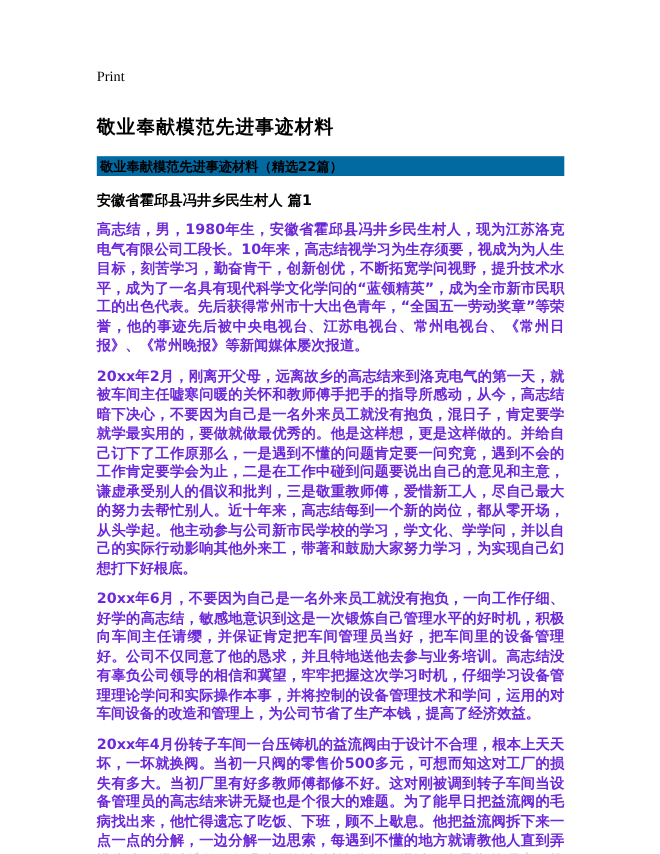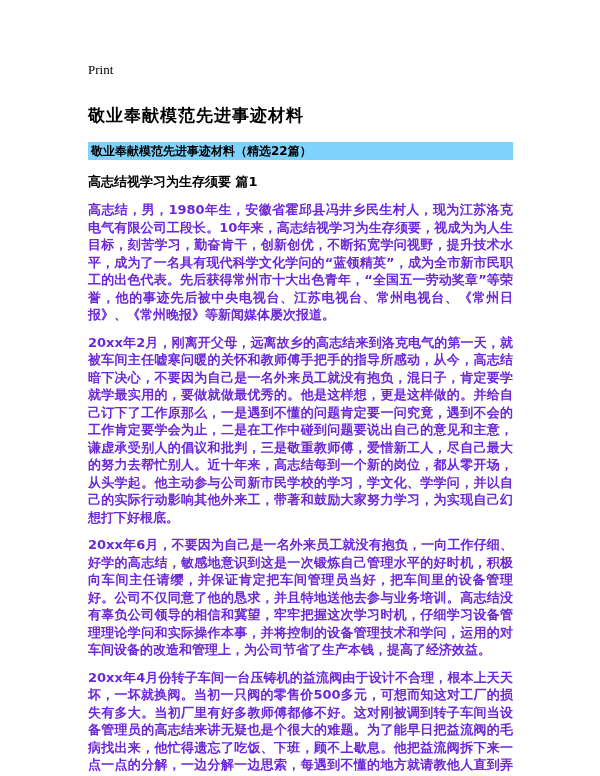--- a/index.html
+++ b/index.html
@@ -35,21 +35,21 @@
   h1.doc-title {
     margin: 26px 0 0 0;
     text-align: left;
     font-size: 17px;
     font-weight: bold;
     letter-spacing: 1px;
     color: #000000;
   }
   .collection-bar {
     margin-top: 15px;
-    background: #7dd3fc;
+    background: #0369a1;
     font-size: 12px;
     font-weight: bold;
     line-height: 16px;
     padding: 1px 3px;
     color: #000000;
   }
   h2.section-heading {
     margin: 13px 0 0 0;
     font-size: 13px;
     font-weight: bold;
@@ -69,21 +69,21 @@
 <body>
 
 <div class="page">
 
   <a class="print-link">Print</a>
 
   <h1 class="doc-title">敬业奉献模范先进事迹材料</h1>
 
   <div class="collection-bar">敬业奉献模范先进事迹材料（精选22篇）</div>
 
-  <h2 class="section-heading">高志结视学习为生存须要 篇1</h2>
+  <h2 class="section-heading">安徽省霍邱县冯井乡民生村人 篇1</h2>
 
   <div class="body-text">
     <p>高志结，男，1980年生，安徽省霍邱县冯井乡民生村人，现为江苏洛克电气有限公司工段长。10年来，高志结视学习为生存须要，视成为为人生目标，刻苦学习，勤奋肯干，创新创优，不断拓宽学问视野，提升技术水平，成为了一名具有现代科学文化学问的“蓝领精英”，成为全市新市民职工的出色代表。先后获得常州市十大出色青年，“全国五一劳动奖章”等荣誉，他的事迹先后被中央电视台、江苏电视台、常州电视台、《常州日报》、《常州晚报》等新闻媒体屡次报道。</p>
     <p>20xx年2月，刚离开父母，远离故乡的高志结来到洛克电气的第一天，就被车间主任嘘寒问暖的关怀和教师傅手把手的指导所感动，从今，高志结暗下决心，不要因为自己是一名外来员工就没有抱负，混日子，肯定要学就学最实用的，要做就做最优秀的。他是这样想，更是这样做的。并给自己订下了工作原那么，一是遇到不懂的问题肯定要一问究竟，遇到不会的工作肯定要学会为止，二是在工作中碰到问题要说出自己的意见和主意，谦虚承受别人的倡议和批判，三是敬重教师傅，爱惜新工人，尽自己最大的努力去帮忙别人。近十年来，高志结每到一个新的岗位，都从零开场，从头学起。他主动参与公司新市民学校的学习，学文化、学学问，并以自己的实际行动影响其他外来工，带著和鼓励大家努力学习，为实现自己幻想打下好根底。</p>
     <p>20xx年6月，不要因为自己是一名外来员工就没有抱负，一向工作仔细、好学的高志结，敏感地意识到这是一次锻炼自己管理水平的好时机，积极向车间主任请缨，并保证肯定把车间管理员当好，把车间里的设备管理好。公司不仅同意了他的恳求，并且特地送他去参与业务培训。高志结没有辜负公司领导的相信和冀望，牢牢把握这次学习时机，仔细学习设备管理理论学问和实际操作本事，并将控制的设备管理技术和学问，运用的对车间设备的改造和管理上，为公司节省了生产本钱，提高了经济效益。</p>
     <p>20xx年4月份转子车间一台压铸机的益流阀由于设计不合理，根本上天天坏，一坏就换阀。当初一只阀的零售价500多元，可想而知这对工厂的损失有多大。当初厂里有好多教师傅都修不好。这对刚被调到转子车间当设备管理员的高志结来讲无疑也是个很大的难题。为了能早日把益流阀的毛病找出来，他忙得遗忘了吃饭、下班，顾不上歇息。他把益流阀拆下来一点一点的分解，一边分解一边思索，每遇到不懂的地方就请教他人直到弄懂为止，经过维修了好几台压铸机讨论分析，经过一个星期的琢磨、推敲、反复实验，功夫当然不负有心人，他最终找到了“症结”，为工厂挽回了损失。20xx年10月，工作杰出的高志结被公司提拔为转子车间副主任主要负责转子压铸。20xx年转子车间的一台关键设备(250吨压铸机)，</p>
   </div>
 
 </div>
 

